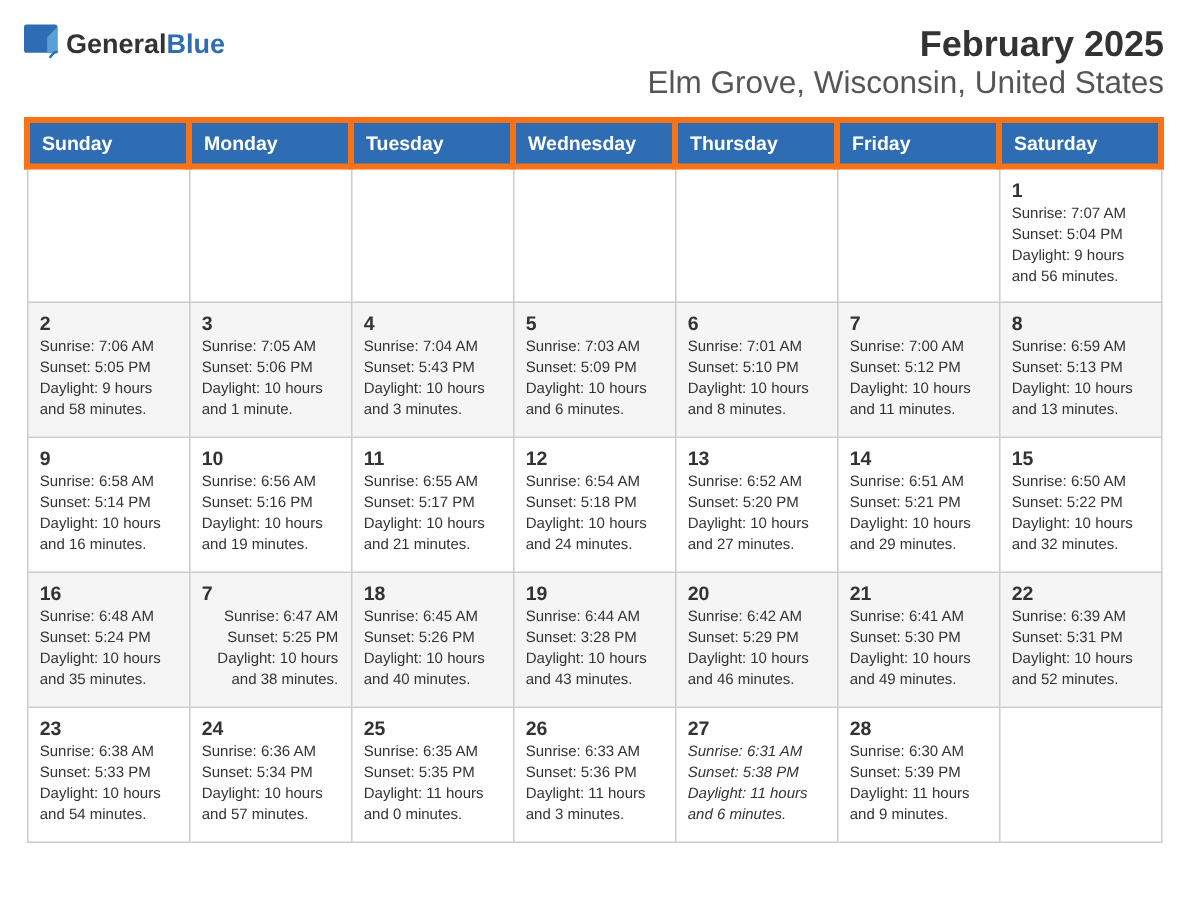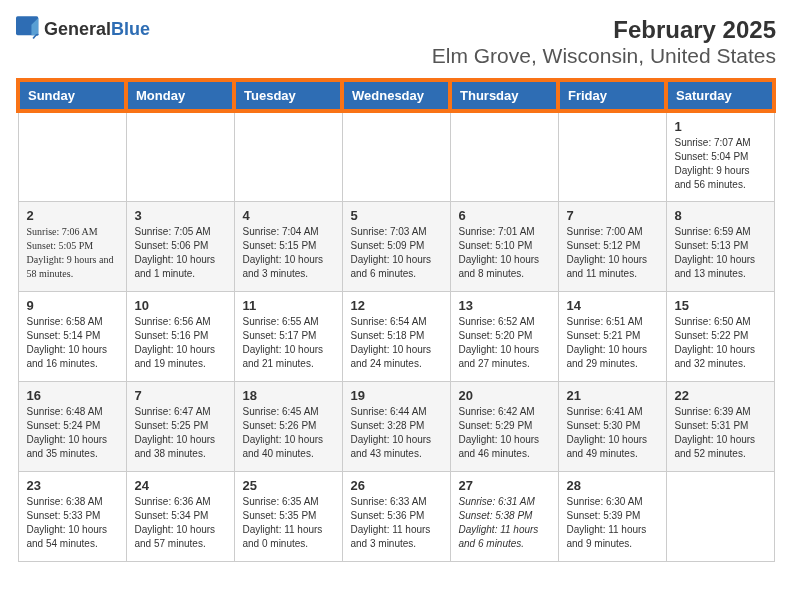--- a/index.html
+++ b/index.html
@@ -128,34 +128,34 @@
         <td>
           <span class="day-num">1</span>
           <div class="day-info" style="white-space: pre-line;">Sunrise: 7:07 AM
 Sunset: 5:04 PM
 Daylight: 9 hours and 56 minutes.</div>
         </td>
       </tr>
       <tr>
         <td>
           <span class="day-num">2</span>
-          <div class="day-info" style="white-space: pre-line; font-family: Liberation Serif, serif;">Sunrise: 7:06 AM
+          <div class="day-info" style="white-space: pre-line;">Sunrise: 7:06 AM
 Sunset: 5:05 PM
 Daylight: 9 hours and 58 minutes.</div>
         </td>
         <td>
           <span class="day-num">3</span>
           <div class="day-info" style="white-space: pre-line;">Sunrise: 7:05 AM
 Sunset: 5:06 PM
 Daylight: 10 hours and 1 minute.</div>
         </td>
         <td>
           <span class="day-num">4</span>
           <div class="day-info" style="white-space: pre-line;">Sunrise: 7:04 AM
-Sunset: 5:15 PM
+Sunset: 5:43 PM
 Daylight: 10 hours and 3 minutes.</div>
         </td>
         <td>
           <span class="day-num">5</span>
           <div class="day-info" style="white-space: pre-line;">Sunrise: 7:03 AM
 Sunset: 5:09 PM
 Daylight: 10 hours and 6 minutes.</div>
         </td>
         <td>
           <span class="day-num">6</span>
@@ -222,21 +222,21 @@
       </tr>
       <tr>
         <td>
           <span class="day-num">16</span>
           <div class="day-info" style="white-space: pre-line;">Sunrise: 6:48 AM
 Sunset: 5:24 PM
 Daylight: 10 hours and 35 minutes.</div>
         </td>
         <td>
           <span class="day-num">7</span>
-          <div class="day-info" style="white-space: pre-line;">Sunrise: 6:47 AM
+          <div class="day-info" style="white-space: pre-line; text-align: right;">Sunrise: 6:47 AM
 Sunset: 5:25 PM
 Daylight: 10 hours and 38 minutes.</div>
         </td>
         <td>
           <span class="day-num">18</span>
           <div class="day-info" style="white-space: pre-line;">Sunrise: 6:45 AM
 Sunset: 5:26 PM
 Daylight: 10 hours and 40 minutes.</div>
         </td>
         <td>

